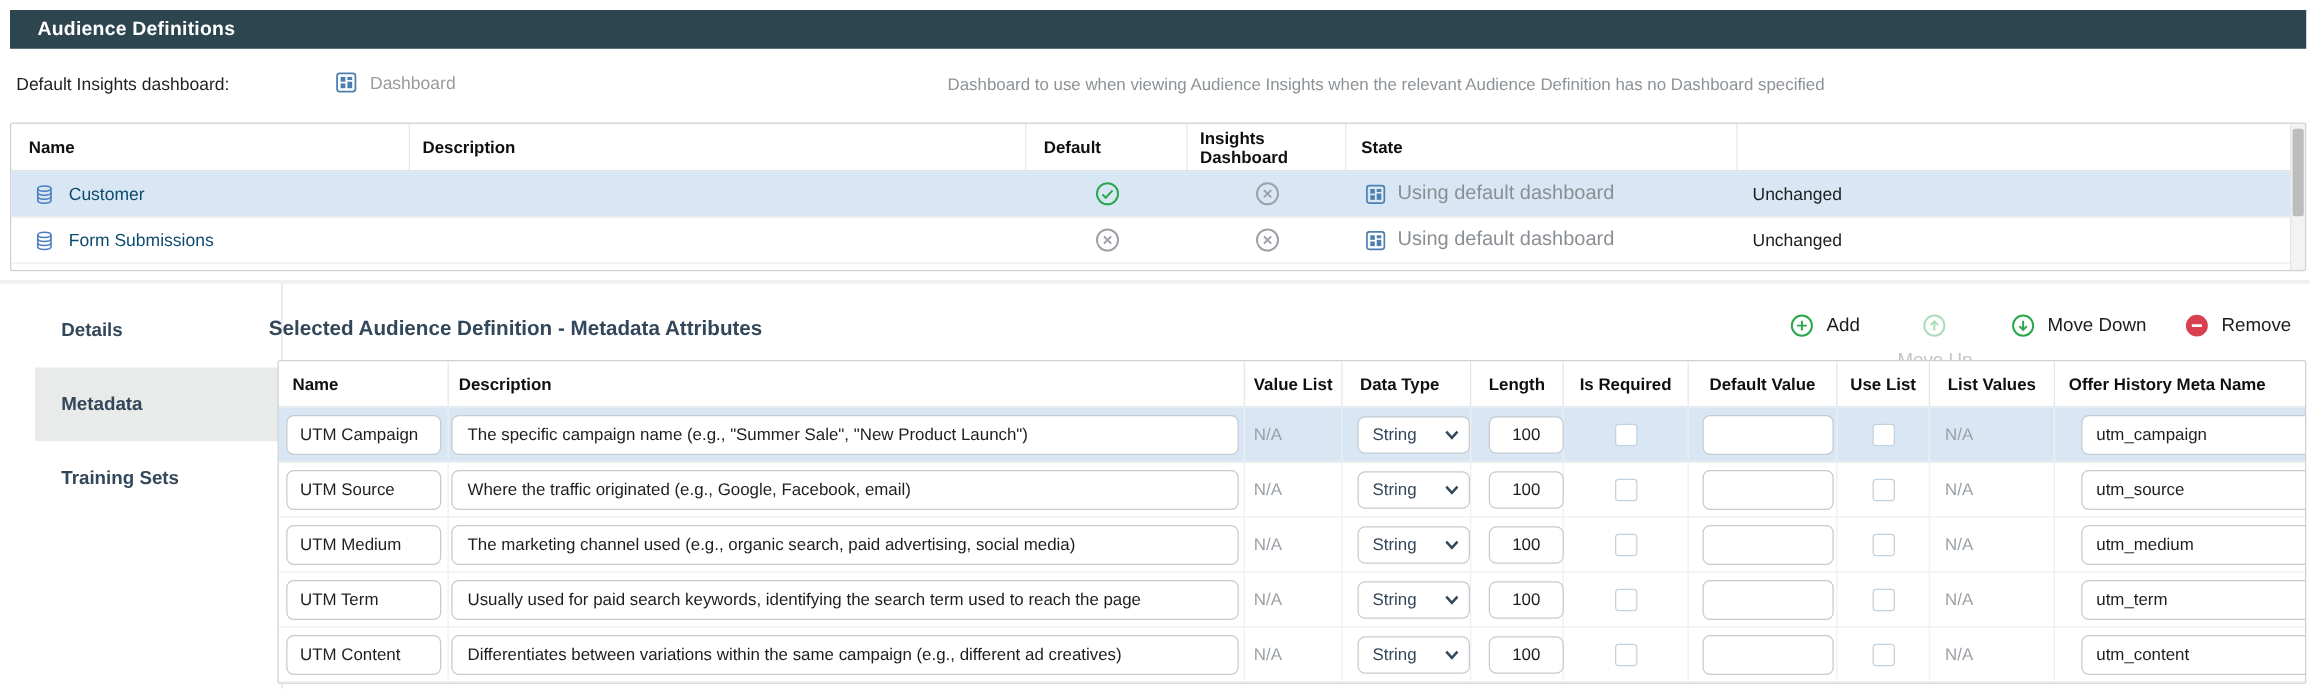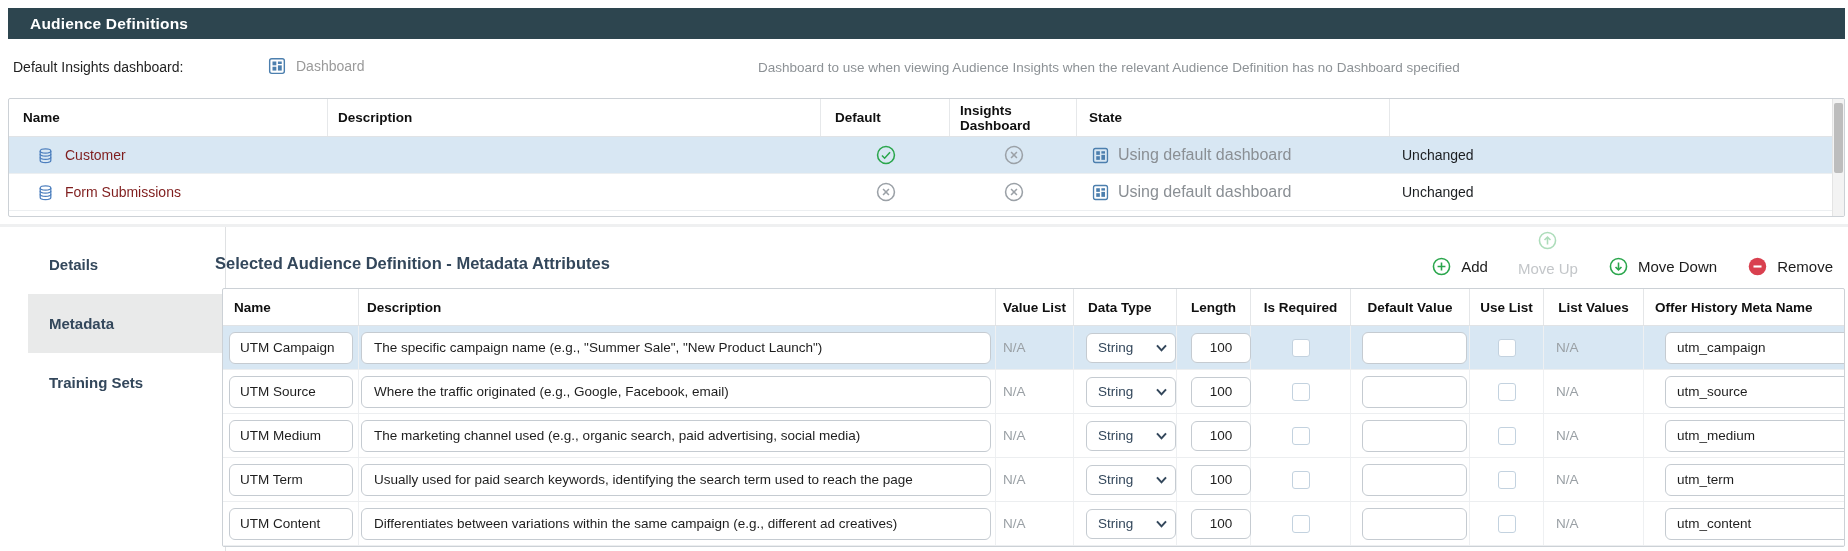--- a/index.html
+++ b/index.html
@@ -25,21 +25,21 @@
               height:37px; align-items:center; }
   .def-head { height:38px; border-bottom:1px solid #e0e3e6; }
   .def-head .hcell { font-size:13.5px; font-weight:bold; color:#101010; height:100%;
                      display:flex; align-items:center; border-right:1px solid #e6e8ea; }
   .def-head .hcell:last-child { border-right:none; }
   .hp-name{padding-left:14px;} .hp-desc{padding-left:10px;} .hp-def{padding-left:14px;}
   .hp-q{padding-left:14px;} .hp-ins{padding-left:10px;} .hp-state{padding-left:12px;}
   .def-body .def-row { border-bottom:1px solid #eceff1; cursor:pointer; }
   .def-row.selected { background:#d8e7f3; }
   .cell { display:flex; align-items:center; height:100%; }
-  .cell.name { padding-left:28px; gap:11px; font-size:14px; color:#7f1d1d; }
+  .cell.name { padding-left:18px; gap:11px; font-size:14px; color:#0c4a6e; }
   .cell.center { justify-content:center; }
   .cell.ins { padding-left:14px; gap:8px; }
   .cell.ins .txt { font-size:16px; color:#8a8f94; }
   .cell.state { padding-left:12px; font-size:14px; color:#1b1e21; }
 
   .def-scrollbar { position:absolute; top:0; right:0; bottom:0; width:12px;
                    background:#f3f3f3; border-left:1px solid #e4e4e4; }
   .def-thumb { position:absolute; top:4px; left:1px; right:1px; height:70px; background:#bdbdbd; border-radius:2px; }
 
   
@@ -47,21 +47,21 @@
 
   
   .sidebar { position:absolute; left:28px; top:227px; width:198px; height:324px;
              border-right:1px solid #dfe1e3; padding-top:8px; background:#fff; }
   .side-item { height:59px; display:flex; align-items:center; padding-left:21px;
                font-size:15px; font-weight:bold; color:#33475b; cursor:pointer; }
   .side-item.selected { background:#e9eaea; }
 
   
   .panel-title { position:absolute; left:215px; top:254px; font-size:16.5px; font-weight:bold; color:#33475b; }
-  .toolbar { position:absolute; right:15px; top:250px; height:27px; display:flex; align-items:flex-end; gap:30px; }
+  .toolbar { position:absolute; right:15px; top:250px; height:27px; display:flex; align-items:flex-start; gap:30px; }
   .tool { display:flex; align-items:center; gap:9px; font-size:15px; color:#1c1c1c; cursor:pointer; background:none; border:none; font-family:inherit; }
   .tool.disabled { color:#c3c6c9; cursor:default;flex-direction:column; }
   .tool.disabled svg { opacity:.38; }
 
   
   .meta-table { position:absolute; left:222px; top:288px; width:1623px; height:259px;
                 border:1px solid #ccd1d6; border-radius:2px; background:#fff; overflow:hidden; }
   .meta-row { display:grid; grid-template-columns:136px 637px 78px 103px 74px 100px 119px 74px 100px 1fr;
               height:44px; align-items:center; }
   .meta-head { height:37px; border-bottom:1px solid #e0e3e6; }

